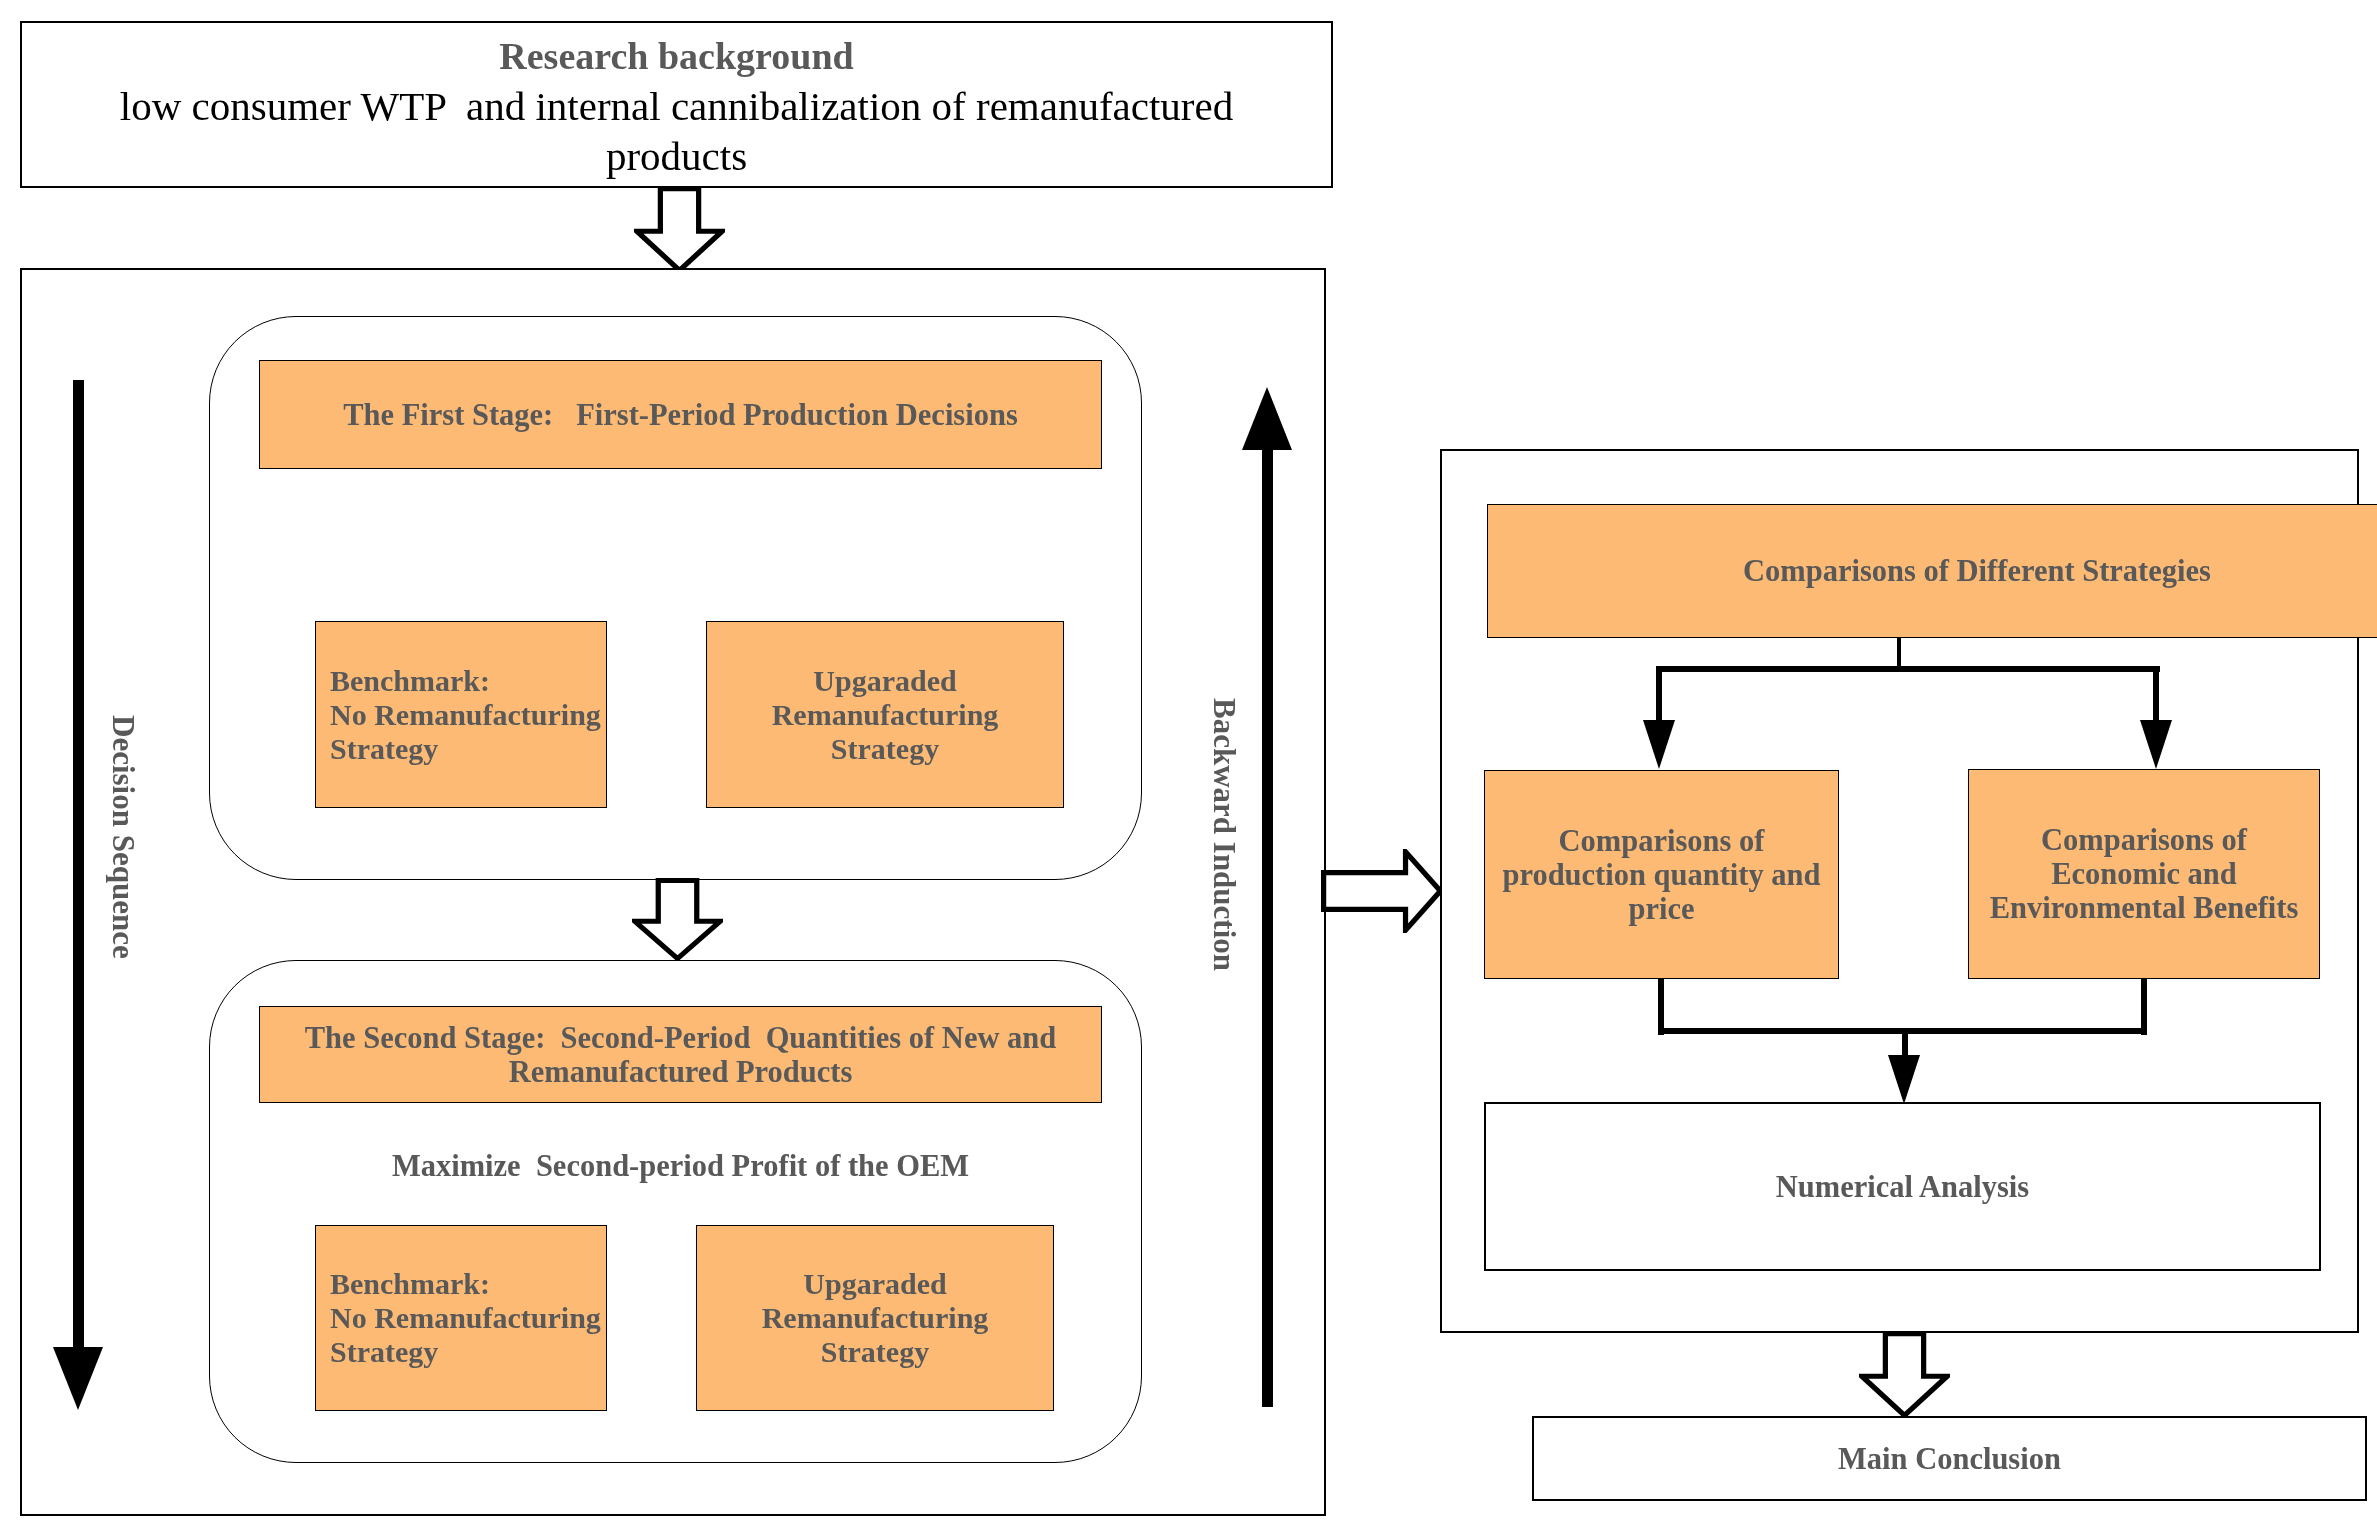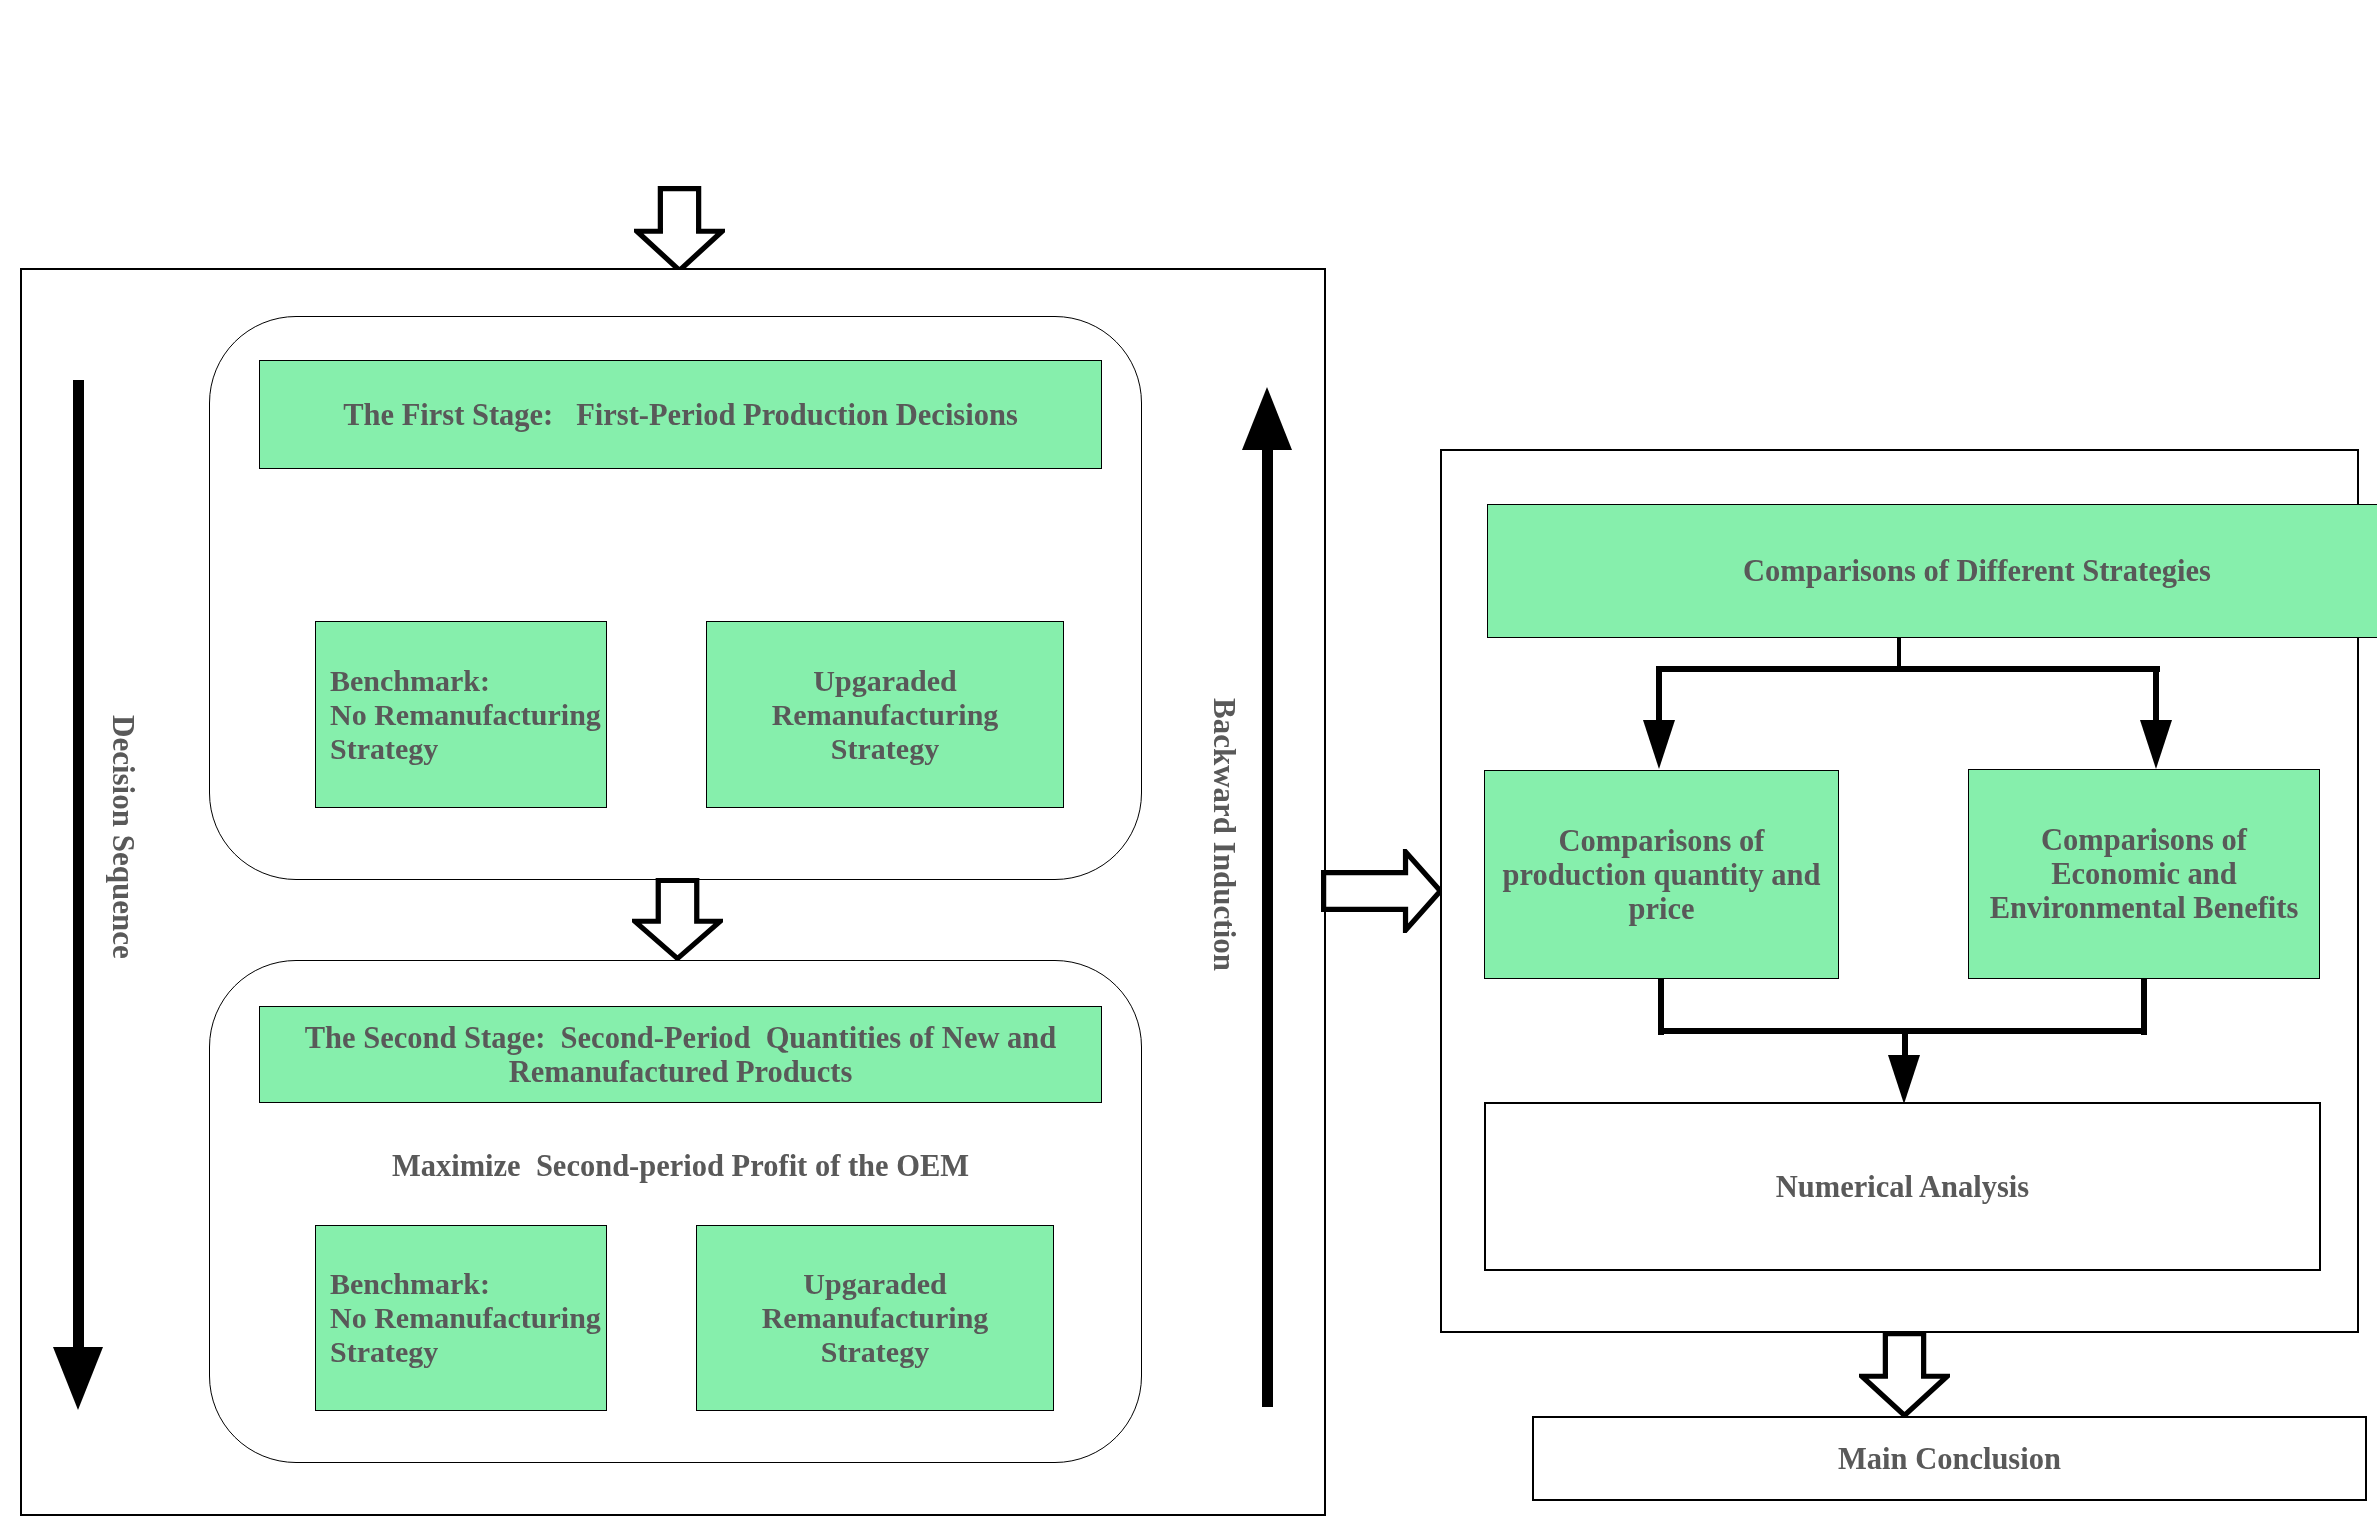--- a/index.html
+++ b/index.html
@@ -2,21 +2,21 @@
 <html style="font-size:14px"><head>
 <meta charset="utf-8">
 <style>
   html,body{margin:0;padding:0;background:#ffffff;}
   #canvas{
     position:relative;width:2377px;height:1536px;background:#ffffff;
     font-family:"Liberation Serif","DejaVu Serif",serif;color:#000;
     overflow:hidden;
   }
   .abs{position:absolute;box-sizing:border-box;}
-  .box{border:1.7px solid #000;background:#86efac;}
+  .box{border:1.7px solid #000;background:#fdba74;}
   .box3{border:2.6px solid #000;background:#fff;}
   .center{display:flex;align-items:center;justify-content:center;text-align:center;}
   .gray{color:#595959;font-weight:bold;}
   .pre{white-space:pre-wrap;}
   .h36{font-size:30.5px;line-height:34px;}
   .h34{font-size:30px;line-height:34px;}
   
   .bg-title{font-size:38px;line-height:49px;color:#595959;font-weight:bold;}
   .bg-body{font-size:41px;line-height:50px;color:#000;}
   
@@ -44,20 +44,27 @@
     display:flex;align-items:center;justify-content:center;white-space:nowrap;
   }
   .rounded{border:1.7px solid #000;border-radius:87px;background:#fff;}
   svg{display:block;}
 </style>
 </head>
 <body>
 
 <div id="canvas">
 
+  <div class="abs box3" style="left:20px;top:21px;width:1313px;height:167px;">
+    <div class="abs" style="left:0;top:7px;width:100%;height:153px;display:flex;flex-direction:column;align-items:center;justify-content:center;">
+      <div class="bg-title pre" style="text-align:center;">Research background</div>
+      <div class="bg-body pre" style="text-align:center;">low consumer WTP  and internal cannibalization of remanufactured
+products</div>
+    </div>
+  </div>
 
   <div class="abs" style="left:634px;top:186px;width:91px;height:87px;">
     <svg width="91" height="87" viewBox="0 0 104 100">
       <path d="M30,3 L74,3 L74,52 L101,52 L52,97 L3,52 L30,52 Z" fill="#fff" stroke="#000" stroke-width="6"></path>
     </svg>
   </div>
 
   <div class="abs box3" style="left:20px;top:268px;width:1306px;height:1248px;"></div>
 
   <div class="line" style="left:73px;top:380px;width:11.3px;height:969px;"></div>

